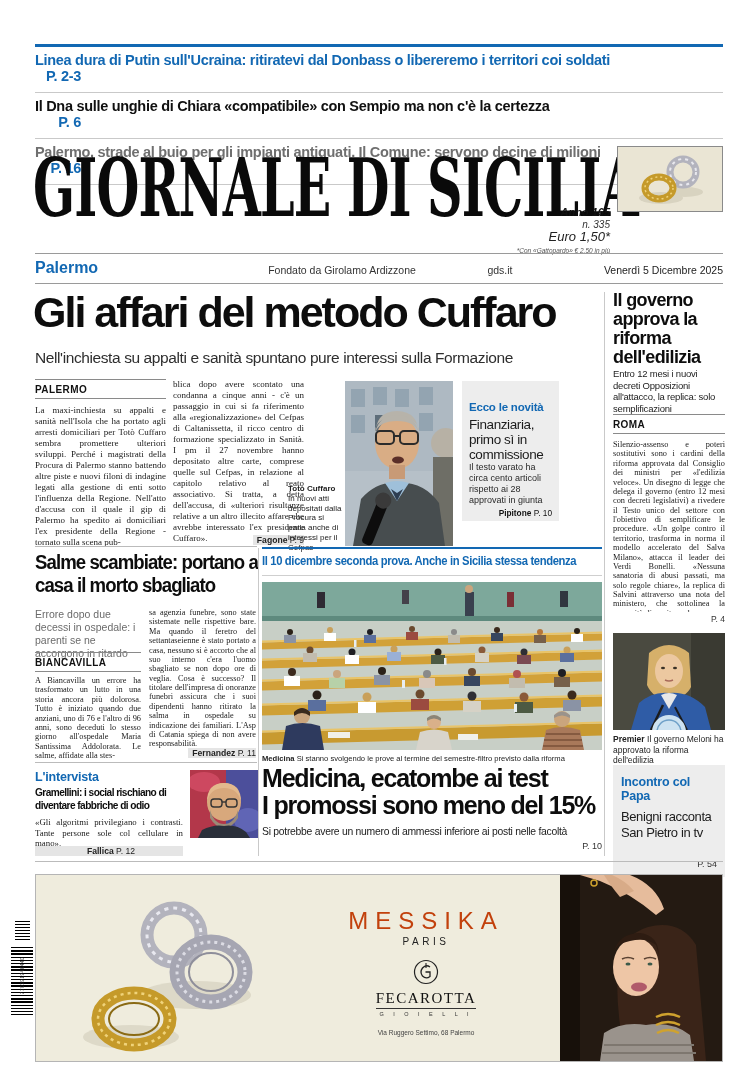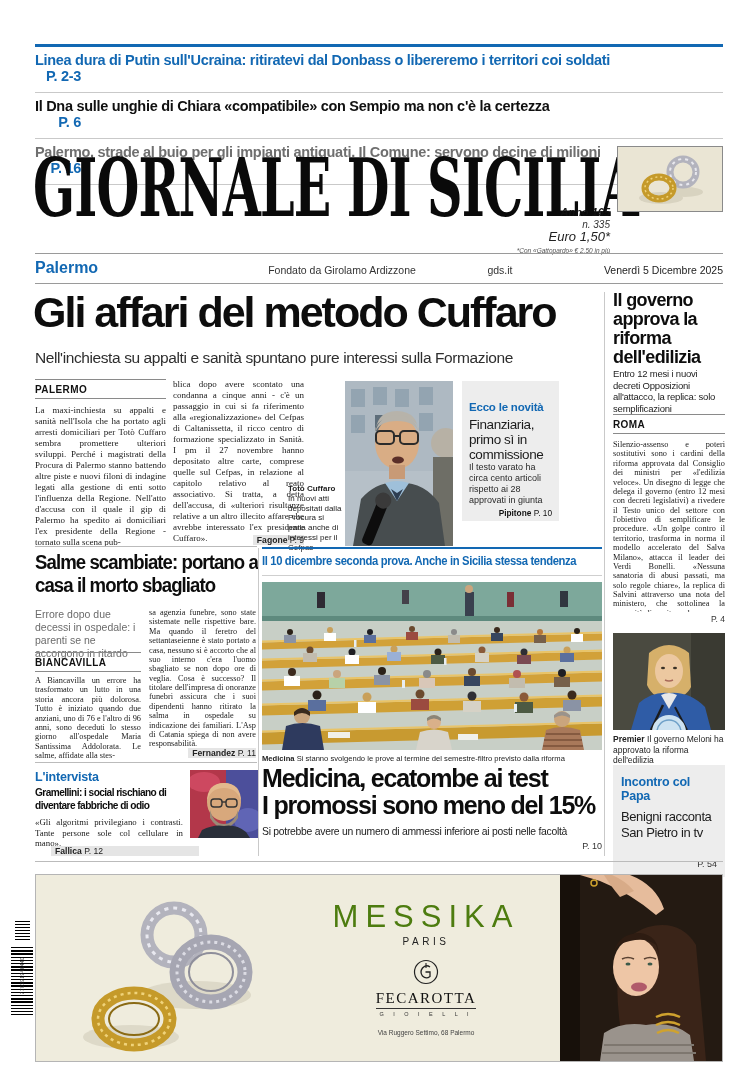--- a/index.html
+++ b/index.html
@@ -96,21 +96,21 @@
   .salme-col1 { left:35px; top:676px; width:106px; height:84px; overflow:hidden; }
   .salme-col2 { left:149px; top:608px; width:107px; height:152px; overflow:hidden; }
   .salme-col2 .byline { position:absolute; right:0; bottom:2px; }
 
   .iv-rule { left:35px; top:762px; width:222px; }
   .iv-kicker { left:35px; top:770px; font-size:12.5px; }
   .iv-title { left:35px; top:786px; width:166px; transform:scaleX(0.92); transform-origin:left top;
     font-weight:bold; font-size:11px; letter-spacing:-0.6px; line-height:1.2; color:#0d0d0d; }
   .iv-text { left:35px; top:817px; width:148px; font-family:"Liberation Serif", serif;
     font-size:8.8px; line-height:1.2; text-align:justify; color:#1a1a1a; }
-  .iv-byline { left:51px; top:846px; width:148px; text-align:left; }
+  .iv-byline { left:35px; top:846px; width:148px; text-align:center; }
   .gramellini { left:190px; top:770px; width:68px; height:68px; }
   .bottom-rule { left:35px; top:861px; width:688px; }
 
   
   .med-vline1 { left:258px; top:548px; height:308px; }
   .med-blue { left:262px; top:547px; width:340px; height:2px; background:#1268b3; }
   .med-kicker { left:262px; top:554px; white-space:nowrap; transform:scaleX(0.9); transform-origin:left top;
     color:#1268b3; font-weight:bold; font-size:12.5px; letter-spacing:-0.4px; }
   .med-hline { left:262px; top:575px; width:340px; background:#cfcfcf; }
   .lecture { left:262px; top:582px; width:340px; height:168px; }
@@ -121,21 +121,21 @@
     letter-spacing:-1.2px; line-height:1.08; color:#0d0d0d; }
   .med-deck { left:262px; top:825px; white-space:nowrap; transform:scaleX(0.92); transform-origin:left top;
     font-size:11.3px; letter-spacing:-0.3px; color:#222; }
   .med-page { left:262px; top:841px; width:340px; text-align:right; font-size:9px; color:#333; }
   .right-vline { left:604px; top:292px; height:564px; }
 
   
   .ad { left:35px; top:874px; width:688px; height:188px; border:1px solid #b5b5b5;
     background:#efecdd; overflow:hidden; }
   .ad-center { position:absolute; left:250px; top:0; width:280px; height:100%; text-align:center; }
-  .ad-brand { margin-top:24px; font-size:31px; letter-spacing:7px; color:#4d7c0f; font-weight:400; }
+  .ad-brand { margin-top:32px; font-size:24px; letter-spacing:7px; color:#c2410c; font-weight:400; }
   .ad-paris { font-size:10px; letter-spacing:3.5px; color:#222; margin-top:1px; }
   .ad-mono { margin-top:12px; }
   .ad-retailer { font-family:"Liberation Serif", serif; font-size:15px; letter-spacing:1.5px;
     color:#111; margin-top:0; display:inline-block; border-bottom:1px solid #333; padding-bottom:1px; }
   .ad-gioielli { font-size:5.5px; letter-spacing:4px; color:#333; margin-top:2px; }
   .ad-address { font-size:6.5px; color:#444; margin-top:12px; }
   .ad-rings { position:absolute; left:10px; top:2px; }
   .ad-model { position:absolute; right:0; top:0; }
 
   

